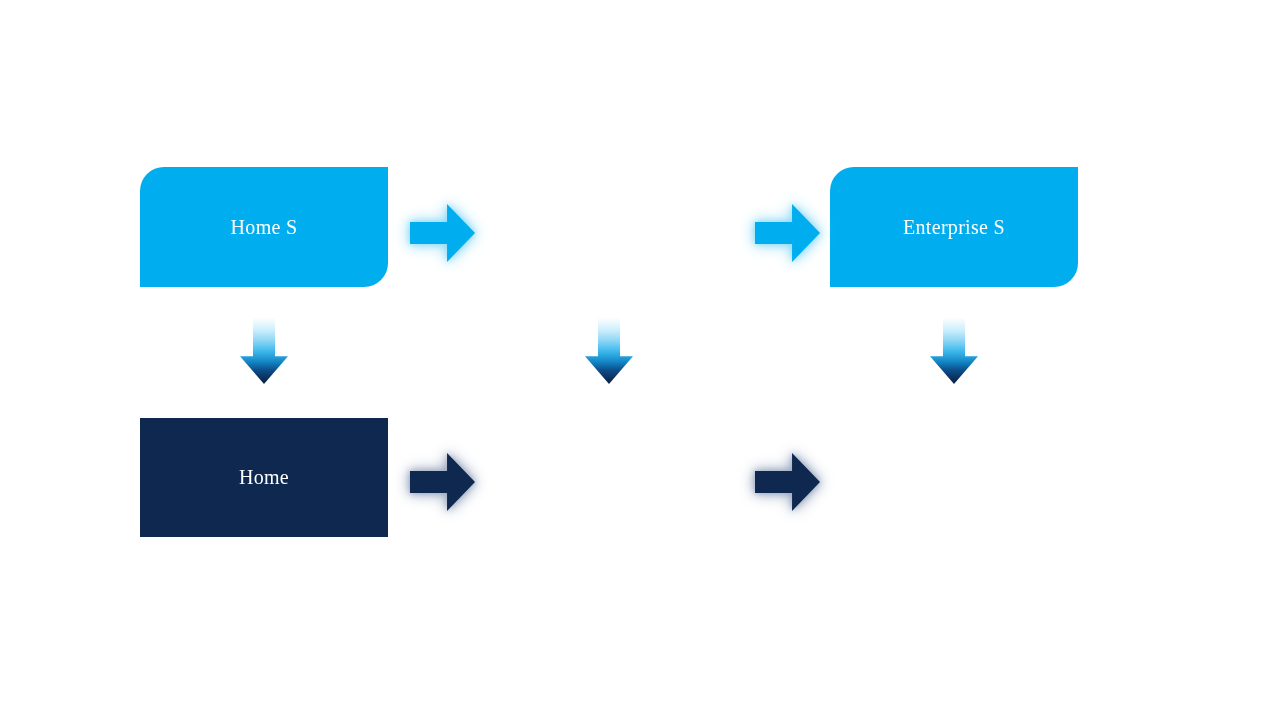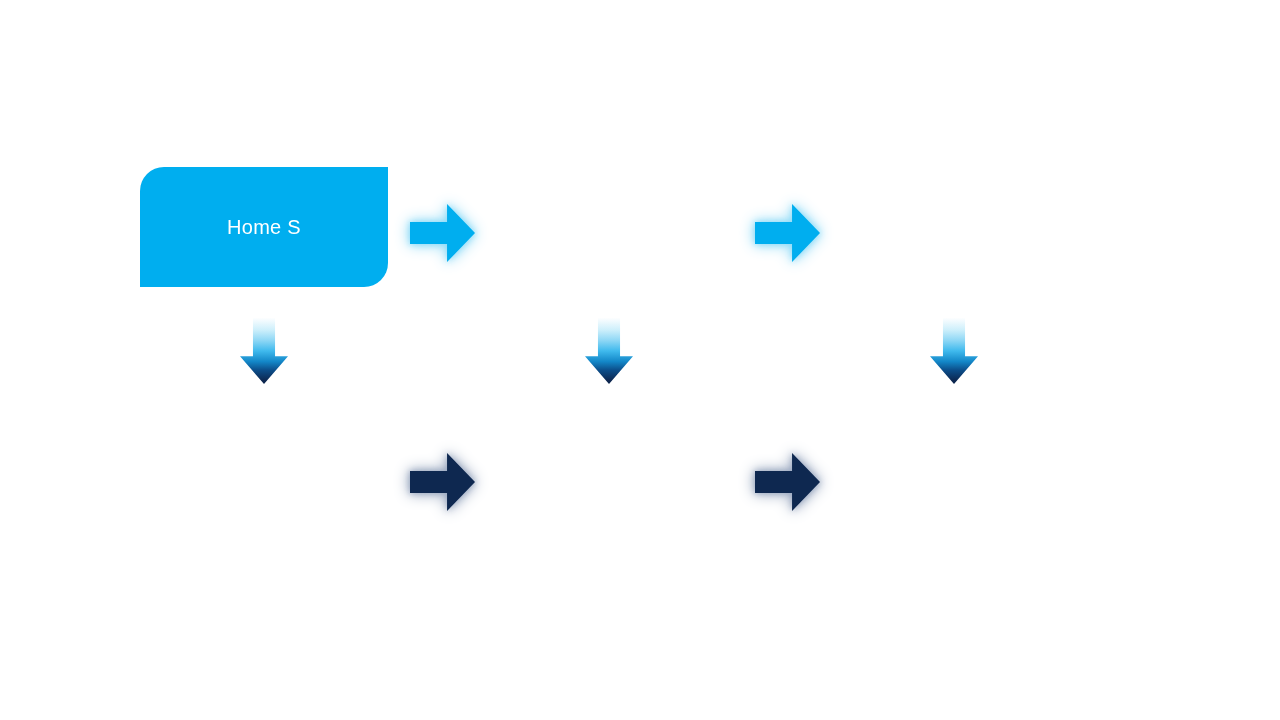--- a/index.html
+++ b/index.html
@@ -1,18 +1,18 @@
 <!DOCTYPE html>
 <html style="--background: #FFFFFF; --cyan: #00AEEF; --navy: #0E2850; --text: #FFFFFF; --cyan-glow: #8FDBF7; --navy-glow: #9AA8C0; --down-gradient-top: #FDFEFF; --down-gradient-mid: #3FB9ED; --down-gradient-bottom: #0D2750;"><head>
 <meta charset="utf-8">
 <style>
   html,body{margin:0;padding:0;background:#fff;}
   .canvas{
     position:relative;width:1240px;height:720px;background:var(--background,#fff);
-    font-family:Liberation Sans, sans-serif;overflow:hidden;
+    font-family:Liberation Serif, serif;overflow:hidden;
   }
   
   .box{position:absolute;width:248px;display:flex;align-items:center;justify-content:center;}
   .box .lbl{color:var(--text,#fff);font-size:20px;letter-spacing:.3px;}
   .box.top{background:var(--cyan);border-radius:24px 0 24px 0;top:167px;height:120px;}
   .box.bottom{background:var(--navy);top:418px;height:119px;}
   .colA{left:140px}.colB{left:485px}.colC{left:830px}
   
   .harrow{position:absolute;width:65px;height:58px;}
   .harrow .shape{width:100%;height:100%;
@@ -37,32 +37,38 @@
   .da1{left:240px}.da2{left:585px}.da3{left:930px}
 </style>
 </head>
 <body>
 
 <div class="canvas">
 
   <div class="box top colA">
     <span class="lbl">Home S</span>
   </div>
+  <div class="box top colC">
+    <span class="lbl">Enterprise S</span>
+  </div>
 
   <div class="harrow hrow-top gap1 glow-cyan">
     <div class="shape fill-cyan"></div>
   </div>
   <div class="harrow hrow-top gap2 glow-cyan">
     <div class="shape fill-cyan"></div>
   </div>
 
   <div class="darrow da1"></div>
   <div class="darrow da2"></div>
   <div class="darrow da3"></div>
 
+  <div class="box bottom colA">
+    <span class="lbl">Home</span>
+  </div>
 
   <div class="harrow hrow-bottom gap1 glow-navy">
     <div class="shape fill-navy"></div>
   </div>
   <div class="harrow hrow-bottom gap2 glow-navy">
     <div class="shape fill-navy"></div>
   </div>
 
 </div>
 

